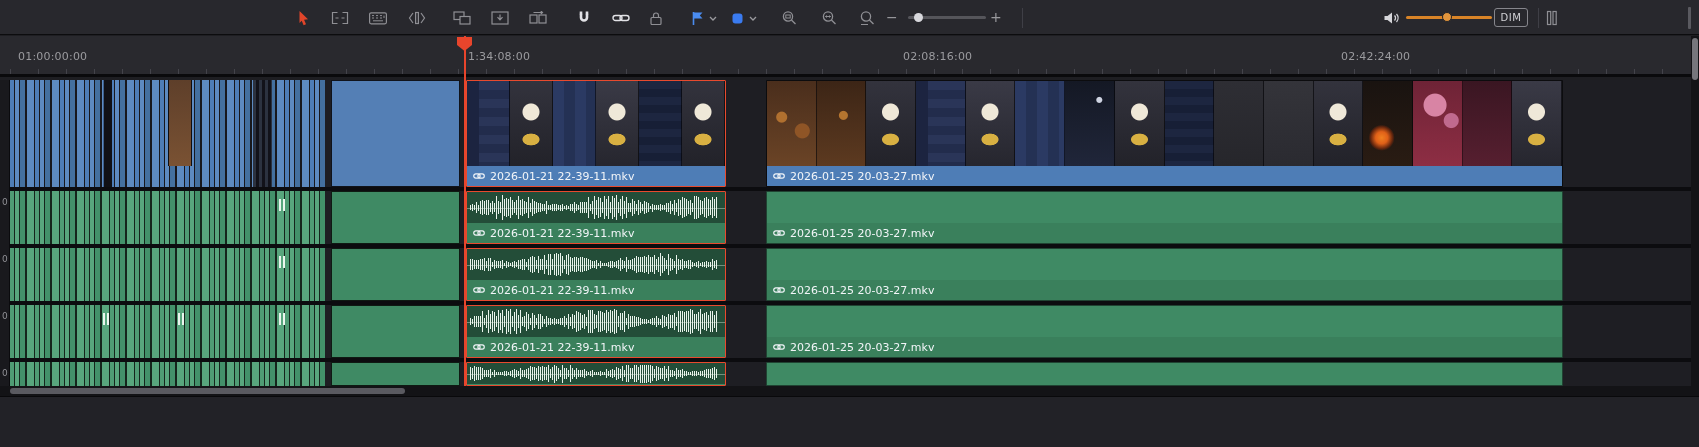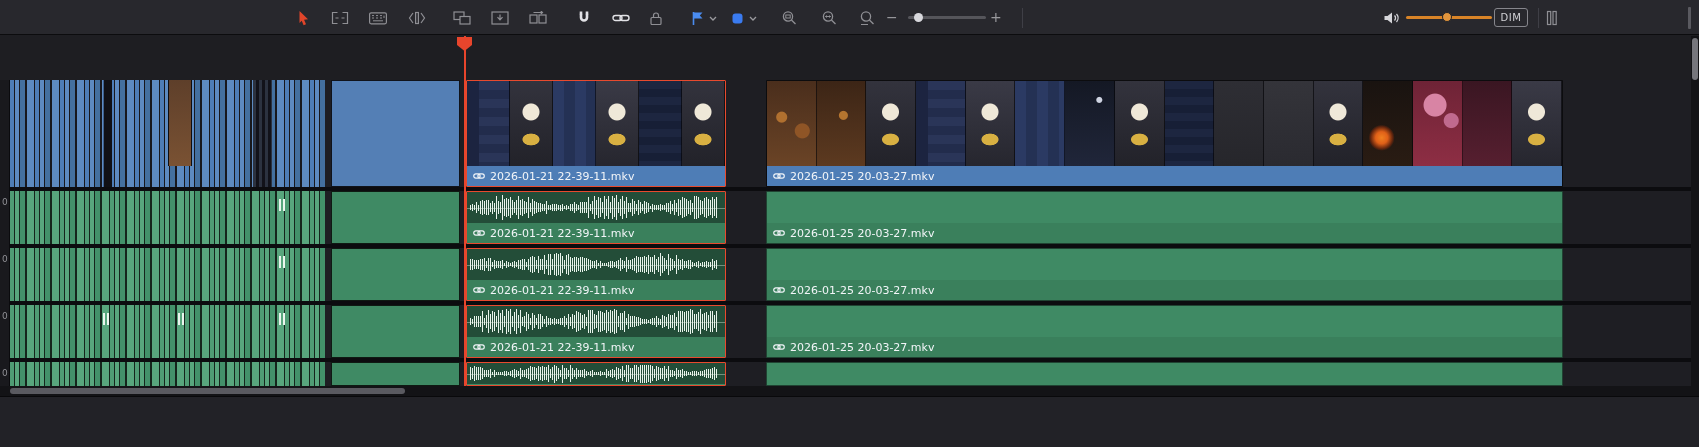--- a/index.html
+++ b/index.html
@@ -231,20 +231,26 @@
       <svg width="12" height="16" viewBox="0 0 12 16">
           <g stroke="#8f8f94" fill="none" stroke-width="1.2">
             <rect x="1.5" y="1.5" width="3.2" height="13"></rect>
             <rect x="7" y="1.5" width="3.2" height="13"></rect>
           </g>
         </svg>
     </span>
     <div class="panel-edge"></div>
   </div>
 
+  <div class="ruler">
+    <span class="tc" style="left:18px">01:00:00:00</span>
+    <span class="tc" style="left:468px">1:34:08:00</span>
+    <span class="tc" style="left:903px">02:08:16:00</span>
+    <span class="tc" style="left:1341px">02:42:24:00</span>
+  </div>
 
   <div class="tracks">
 
     <div class="rowbg" style="top:0;height:107px"></div>
     <div class="rowbg" style="top:111px;height:53px"></div>
     <div class="rowbg" style="top:168px;height:53px"></div>
     <div class="rowbg" style="top:225px;height:53px"></div>
     <div class="rowbg" style="top:282px;height:24px"></div>
 
     <div class="labelstrip">

